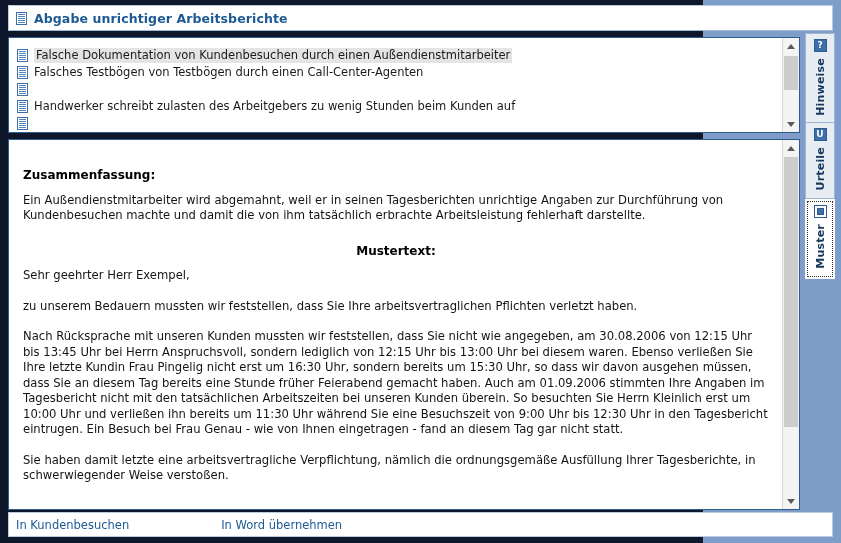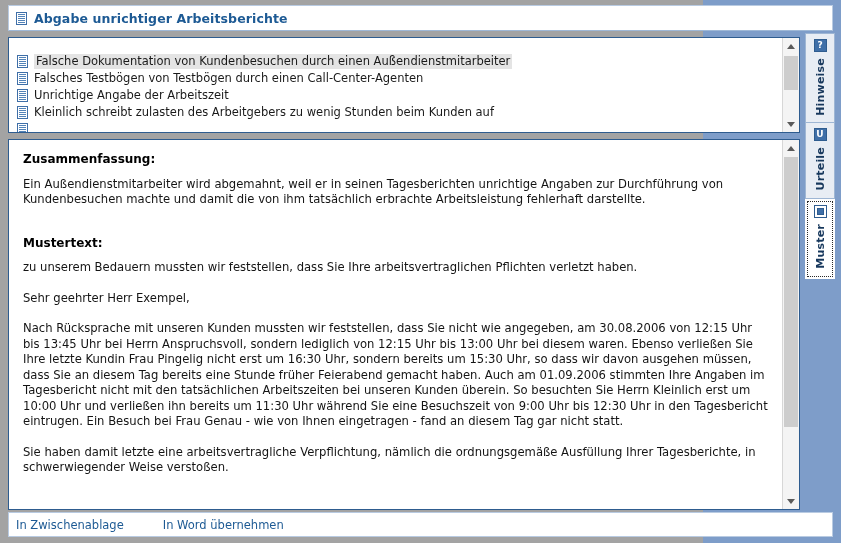--- a/index.html
+++ b/index.html
@@ -12,21 +12,21 @@
     background: #7e9dc9;
     font-family: "DejaVu Sans", sans-serif;
     overflow: hidden;
   }
 
   
   #app-frame {
     position: absolute;
     left: 0; top: 0;
     width: 703px; height: 543px;
-    background: #a3a3a3;
+    background: #0f172a;
   }
 
   
   #title-bar {
     position: absolute;
     left: 8px; top: 5px;
     width: 825px; height: 26px;
     background: #ffffff;
     border: 1px solid #b9cbe2;
     border-bottom: 1px solid #9fb8d6;
@@ -71,24 +71,24 @@
     position: absolute;
     left: 8px; top: 37px;
     width: 792px; height: 96px;
     background: #ffffff;
     border: 1px solid #2e5c8f;
     box-sizing: border-box;
     overflow: hidden;
   }
   #list-inner {
     position: absolute;
-    left: 0; top: 15px;
+    left: 0; top: 0;
     width: 774px; height: 100%;
     overflow: hidden;
-    padding-top: 0;
+    padding-top: 9px;
     box-sizing: border-box;
   }
   .list-item {
     height: 17px;
     display: flex;
     align-items: center;
     padding-left: 8px;
     font-family: "DejaVu Sans", sans-serif;
     font-size: 11.5px;
     color: #1a1a1a;
@@ -143,37 +143,37 @@
     position: absolute;
     left: 8px; top: 139px;
     width: 792px; height: 371px;
     background: #ffffff;
     border: 1px solid #2e5c8f;
     box-sizing: border-box;
     overflow: hidden;
   }
   #doc-body {
     position: absolute;
-    left: 0; top: 0;
+    left: 0; top: 16px;
     width: 774px; height: 100%;
     overflow: hidden;
     padding: 8px 14px 0 14px;
     box-sizing: border-box;
     font-family: "DejaVu Sans", sans-serif;
     font-size: 11.6px;
     line-height: 15.5px;
     color: #141414;
   }
   #doc-body h3 {
     margin: 4px 0 9px 0;
     font-size: 12px;
     font-weight: bold;
     color: #000000;
   }
-  #doc-body h3.second { margin-top: 28px; }
+  #doc-body h3.second { margin-top: 20px; text-align: center; }
   #doc-body p {
     margin: 0 0 15px 0;
     text-align: left;
   }
   #doc-body p.tight { margin-bottom: 16px; }
 
   
   #link-bar {
     position: absolute;
     left: 8px; top: 512px;
@@ -186,21 +186,21 @@
   }
   .bar-link {
     font-family: "DejaVu Sans", sans-serif;
     font-size: 11.5px;
     color: #1d5a94;
     text-decoration: none;
     cursor: pointer;
     white-space: nowrap;
   }
   #link-clipboard { margin-left: 7px; }
-  #link-word { margin-left: 39px; }
+  #link-word { margin-left: 92px; }
 
   
   #tab-strip {
     position: absolute;
     left: 805px; top: 33px;
     width: 30px;
     height: 255px;
   }
   .vtab {
     position: relative;
@@ -279,26 +279,25 @@
       </div>
 
       <div class="list-item">
         <span class="doc-ico"></span>
         <span class="li-label">Falsches Testbögen von Testbögen durch einen Call-Center-Agenten</span>
       </div>
 
 
       <div class="list-item">
         <span class="doc-ico"></span>
-        <span class="li-label">Unrichtige Angabe der Arbeitszeit</span>
       </div>
 
       <div class="list-item">
         <span class="doc-ico"></span>
-        <span class="li-label">Kleinlich schreibt zulasten des Arbeitgebers zu wenig Stunden beim Kunden auf</span>
+        <span class="li-label">Handwerker schreibt zulasten des Arbeitgebers zu wenig Stunden beim Kunden auf</span>
       </div>
 
       <div class="list-item">
         <span class="doc-ico"></span>
       </div>
 
     </div>
 
     <div class="vscroll">
       <div class="sb-btn up">
@@ -312,40 +311,40 @@
   </div>
 
   <div id="doc-panel">
     <div id="doc-body">
 
       <h3>Zusammenfassung:</h3>
       <p class="tight">Ein Außendienstmitarbeiter wird abgemahnt, weil er in seinen Tagesberichten unrichtige Angaben zur Durchführung von Kundenbesuchen machte und damit die von ihm tatsächlich erbrachte Arbeitsleistung fehlerhaft darstellte.</p>
 
       <h3 class="second">Mustertext:</h3>
 
+      <p>Sehr geehrter Herr Exempel,</p>
       <p>zu unserem Bedauern mussten wir feststellen, dass Sie Ihre arbeitsvertraglichen Pflichten verletzt haben.</p>
-      <p>Sehr geehrter Herr Exempel,</p>
       <p>Nach Rücksprache mit unseren Kunden mussten wir feststellen, dass Sie nicht wie angegeben, am 30.08.2006 von 12:15 Uhr bis 13:45 Uhr bei Herrn Anspruchsvoll, sondern lediglich von 12:15 Uhr bis 13:00 Uhr bei diesem waren. Ebenso verließen Sie Ihre letzte Kundin Frau Pingelig nicht erst um 16:30 Uhr, sondern bereits um 15:30 Uhr, so dass wir davon ausgehen müssen, dass Sie an diesem Tag bereits eine Stunde früher Feierabend gemacht haben. Auch am 01.09.2006 stimmten Ihre Angaben im Tagesbericht nicht mit den tatsächlichen Arbeitszeiten bei unseren Kunden überein. So besuchten Sie Herrn Kleinlich erst um 10:00 Uhr und verließen ihn bereits um 11:30 Uhr während Sie eine Besuchszeit von 9:00 Uhr bis 12:30 Uhr in den Tagesbericht eintrugen. Ein Besuch bei Frau Genau - wie von Ihnen eingetragen - fand an diesem Tag gar nicht statt.</p>
       <p>Sie haben damit letzte eine arbeitsvertragliche Verpflichtung, nämlich die ordnungsgemäße Ausfüllung Ihrer Tagesberichte, in schwerwiegender Weise verstoßen.</p>
 
     </div>
 
     <div class="vscroll">
       <div class="sb-btn up">
         <span class="sb-arrow up"></span>
       </div>
       <div class="sb-thumb" style="top:17px;height:270px;"></div>
       <div class="sb-btn down">
         <span class="sb-arrow down"></span>
       </div>
     </div>
   </div>
 
   <div id="link-bar">
-    <span id="link-clipboard" class="bar-link">In Zwischenablage</span>
+    <span id="link-clipboard" class="bar-link">In Kundenbesuchen</span>
     <span id="link-word" class="bar-link">In Word übernehmen</span>
   </div>
 
   <div id="tab-strip">
 
     <div id="tab-hinweise" class="vtab">
       <span class="vtab-ico">?</span>
       <span class="vtab-label">Hinweise</span>
     </div>
 

